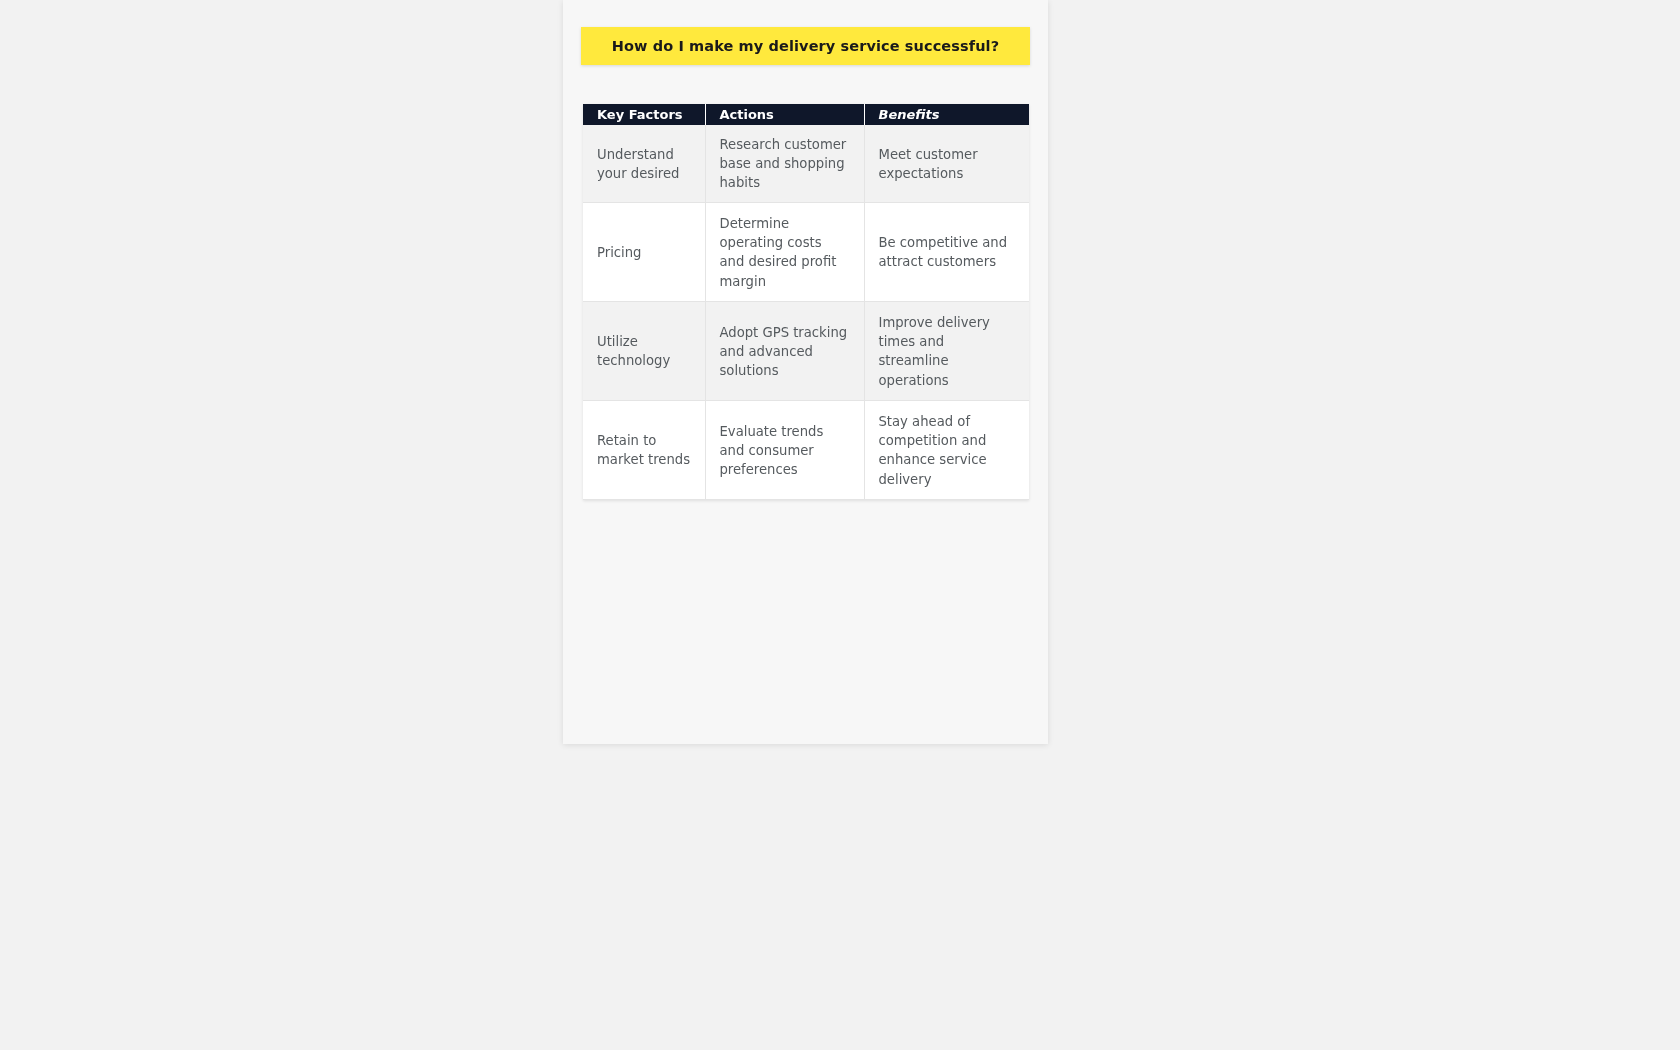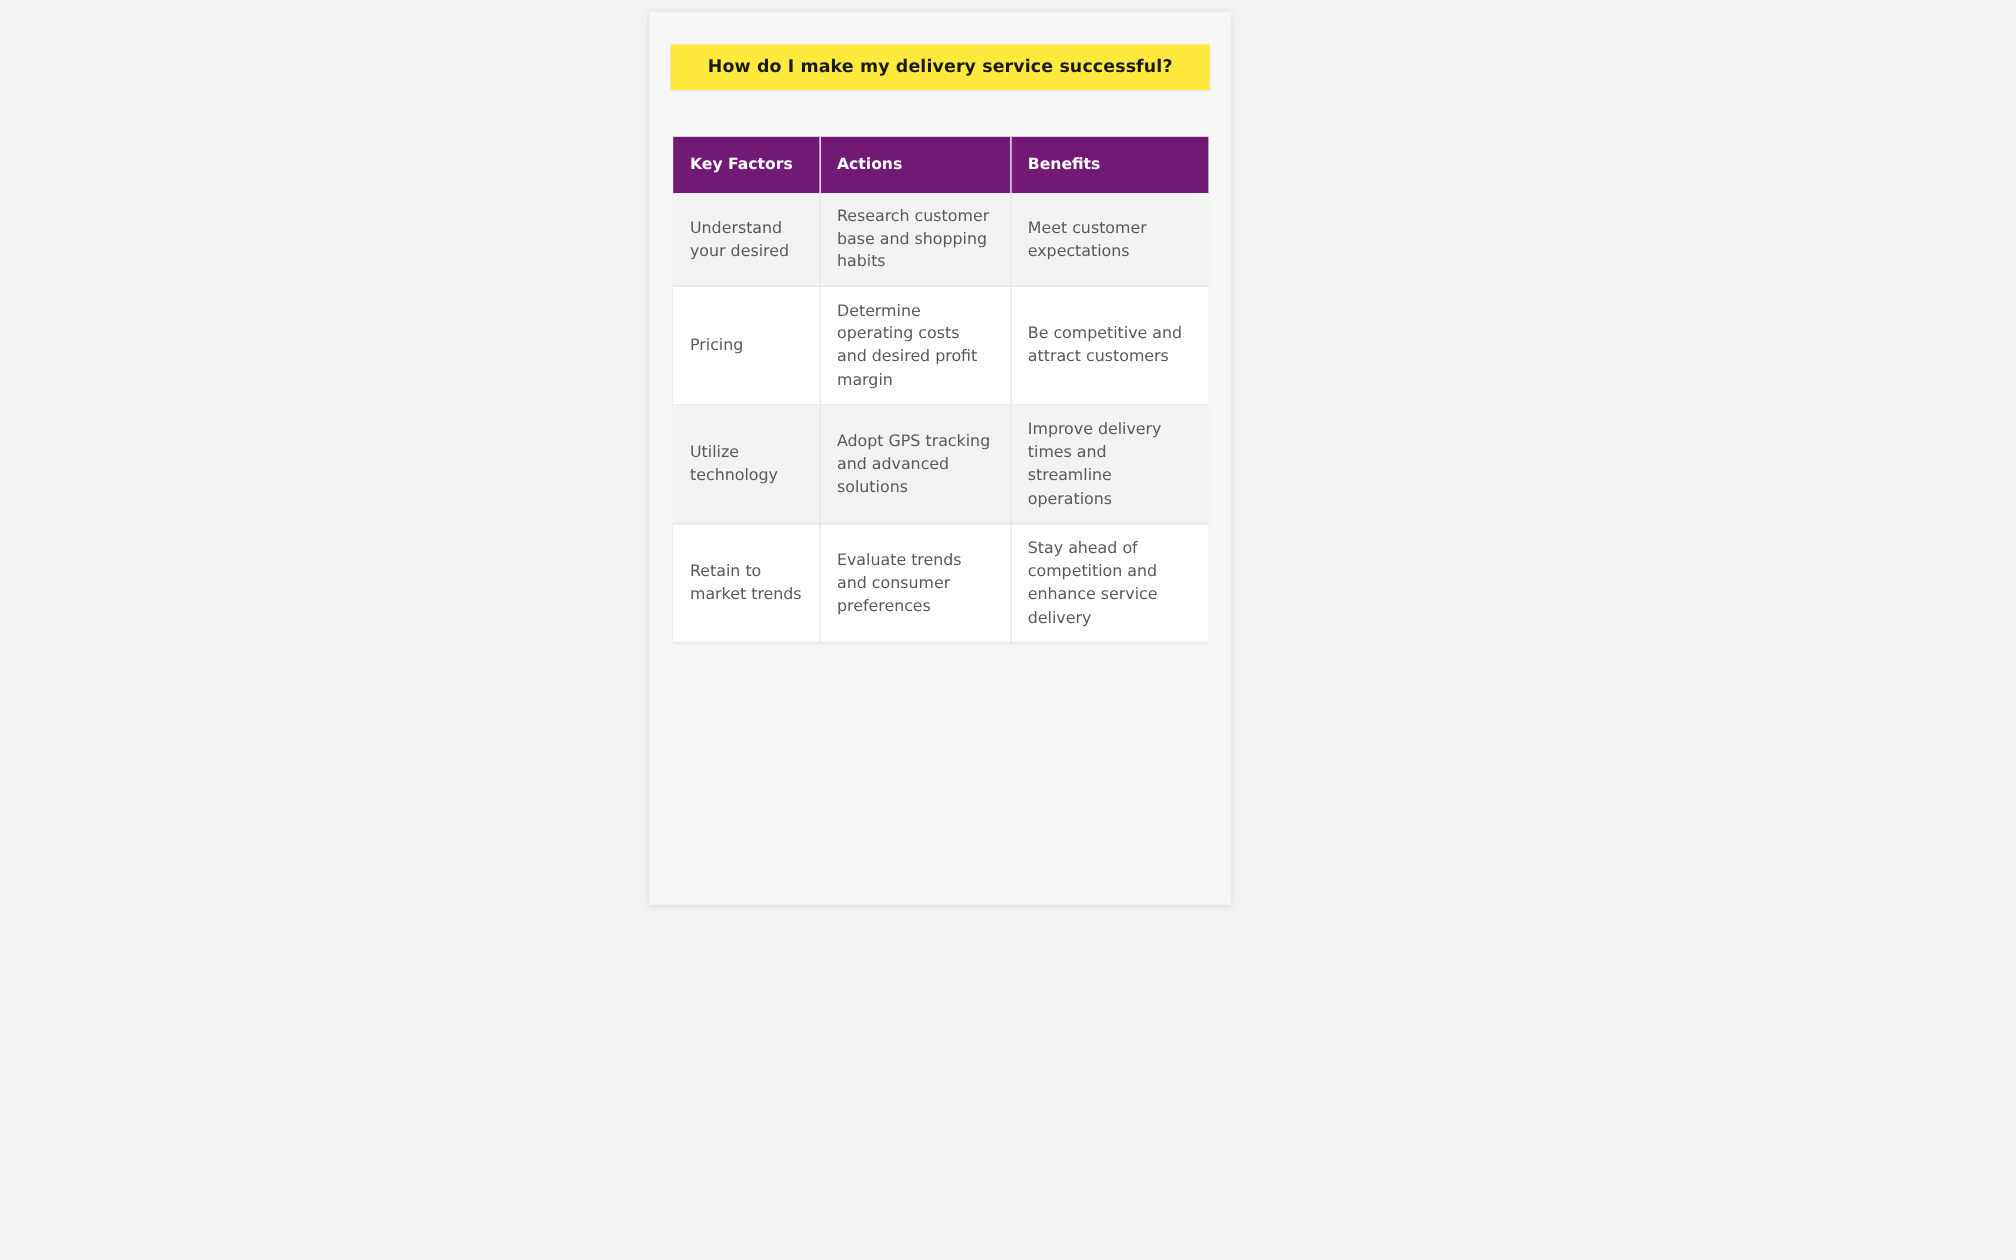--- a/index.html
+++ b/index.html
@@ -13,28 +13,27 @@
   }
 
   #app {
     position: relative;
     width: 1680px;
     height: 1050px;
   }
 
   .card {
     position: absolute;
-    left: 541px;
+    left: 563px;
     top: 0px;
     width: 485px;
     height: 744px;
     background: #f7f7f7;
     box-shadow: 0 1px 6px rgba(0,0,0,0.10);
     box-sizing: border-box;
-    margin-top: 10px;
   }
 
   .title-banner {
     position: absolute;
     left: 18px;
     top: 27px;
     width: 449px;
     height: 38px;
     background: #ffe93d;
     display: flex;
@@ -65,30 +64,30 @@
     table-layout: fixed;
     box-shadow: 0 1px 3px rgba(0,0,0,0.10);
     background: #ffffff;
   }
 
   table.factors col.c1 { width: 122px; }
   table.factors col.c2 { width: 159px; }
   table.factors col.c3 { width: 165px; }
 
   table.factors thead th {
-    background: #701a75;
+    background: #0f172a;
     color: #ffffff;
     font-size: 13px;
     font-weight: bold;
     text-align: left;
-    padding: 16px 14px;
+    padding: 3px 14px;
     border-right: 1px solid #ffffff;
     vertical-align: middle;
   }
-  table.factors thead th:last-child { border-right: none; }
+  table.factors thead th:last-child { border-right: none; font-style: italic; }
 
   table.factors tbody td {
     font-size: 13.2px;
     color: #555a5e;
     line-height: 1.45;
     padding: 10px 14px;
     border-right: 1px solid #e4e4e4;
     border-bottom: 1px solid #e4e4e4;
     vertical-align: middle;
   }

